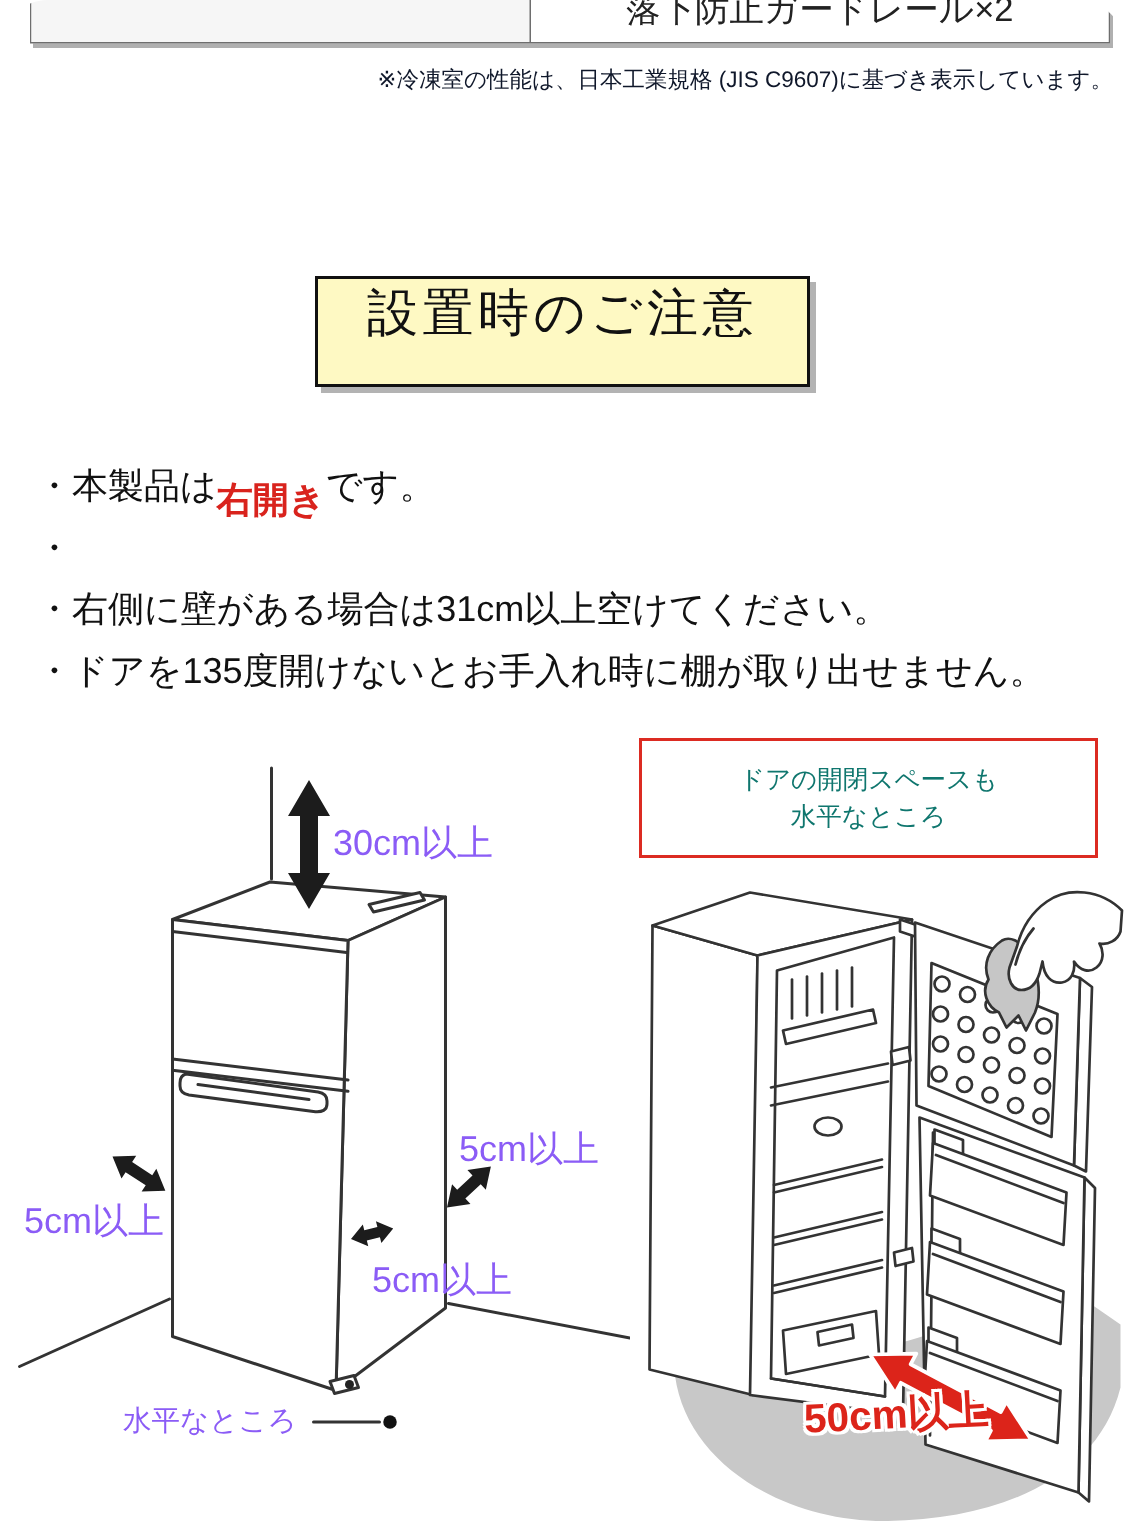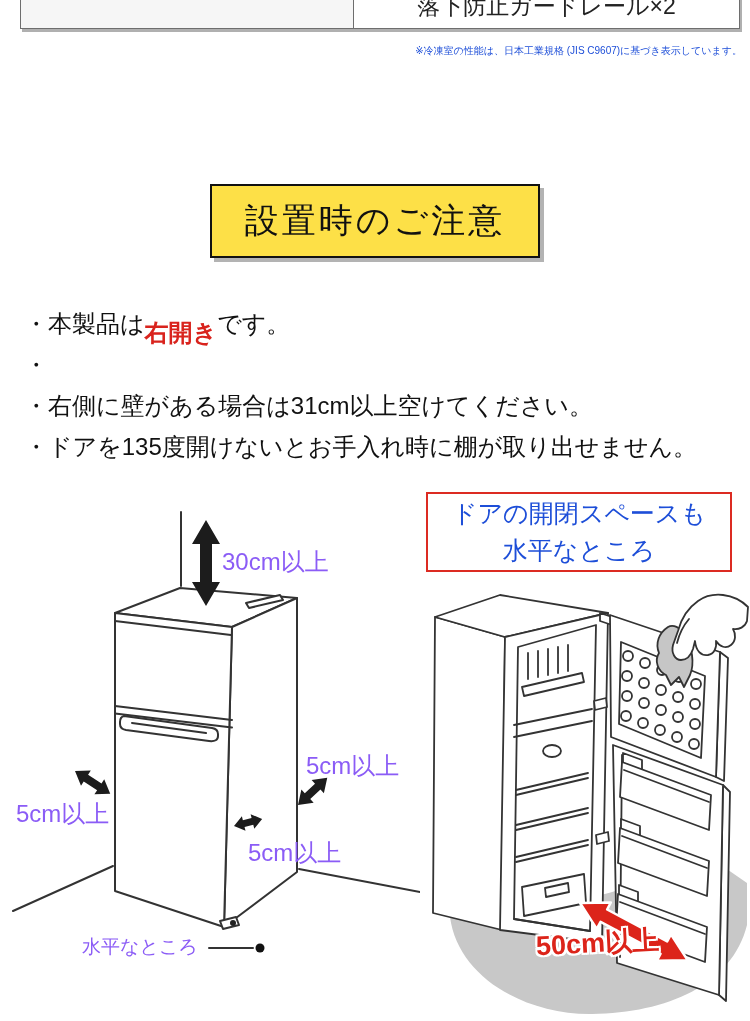--- a/index.html
+++ b/index.html
@@ -1,38 +1,38 @@
 <!DOCTYPE html>
 <html><head>
 <meta charset="utf-8">
 <style>
   html,body{margin:0;padding:0;background:#fff;}
   .page{position:relative;width:750px;height:1021px;background:#fff;overflow:hidden;
-        font-family:"Liberation Sans","DejaVu Sans",sans-serif;color:#1a1a1a;}
+        font-family:"Liberation Sans","DejaVu Sans",sans-serif;color:#1a1a1a;border-radius:32px;}
 
   
   .spec-table{position:absolute;left:20px;top:-17px;width:718px;height:44px;
               border:1px solid #6e6e6e;box-shadow:2px 3px 0 #b0b0b0;display:flex;background:#fff;}
   .spec-cell-left{width:332px;background:#f6f6f6;border-right:1px solid #6e6e6e;}
   .spec-cell-right{flex:1;display:flex;align-items:center;justify-content:center;
                    font-size:23px;color:#222;background:#fff;}
 
-  .jis-note{position:absolute;right:8px;top:44px;font-size:10px;color:#1d4ed8;}
+  .jis-note{position:absolute;right:8px;top:44px;font-size:15px;color:#0f172a;}
 
   .title-box{position:absolute;left:210px;top:184px;width:326px;height:70px;
-             border:2px solid #111;background:#fde047;box-shadow:4px 4px 0 #b3b3b3;
-             display:flex;align-items:center;justify-content:center;
+             border:2px solid #111;background:#fef9c3;box-shadow:4px 4px 0 #b3b3b3;
+             display:flex;justify-content:center;
              font-size:34px;letter-spacing:3px;color:#111;}
 
   .bullets{position:absolute;left:24px;top:303px;font-size:24px;color:#111;}
   .bullet-line{height:41px;display:flex;align-items:center;white-space:nowrap;}
   .bullet-line .red{color:#d9231d;font-weight:bold;margin-top:19px;}
 
   .door-notice{position:absolute;left:426px;top:492px;width:302px;height:76px;
-               border:2px solid #dc2b22;background:#fff;color:#1d4ed8;font-size:25px;
+               border:2px solid #dc2b22;background:#fff;color:#0f766e;font-size:17px;
                display:flex;flex-direction:column;align-items:center;justify-content:center;
                line-height:1.5;text-align:center;}
 
   .diagram{position:absolute;}
   .diagram-left{left:0;top:500px;width:420px;height:480px;}
   .diagram-right{left:430px;top:585px;width:320px;height:436px;}
   .diagram svg{position:absolute;left:0;top:0;}
 
   .dlabel{position:absolute;font-size:24px;color:#8b5cf6;white-space:nowrap;}
   .dlabel-small{font-size:19px;}

